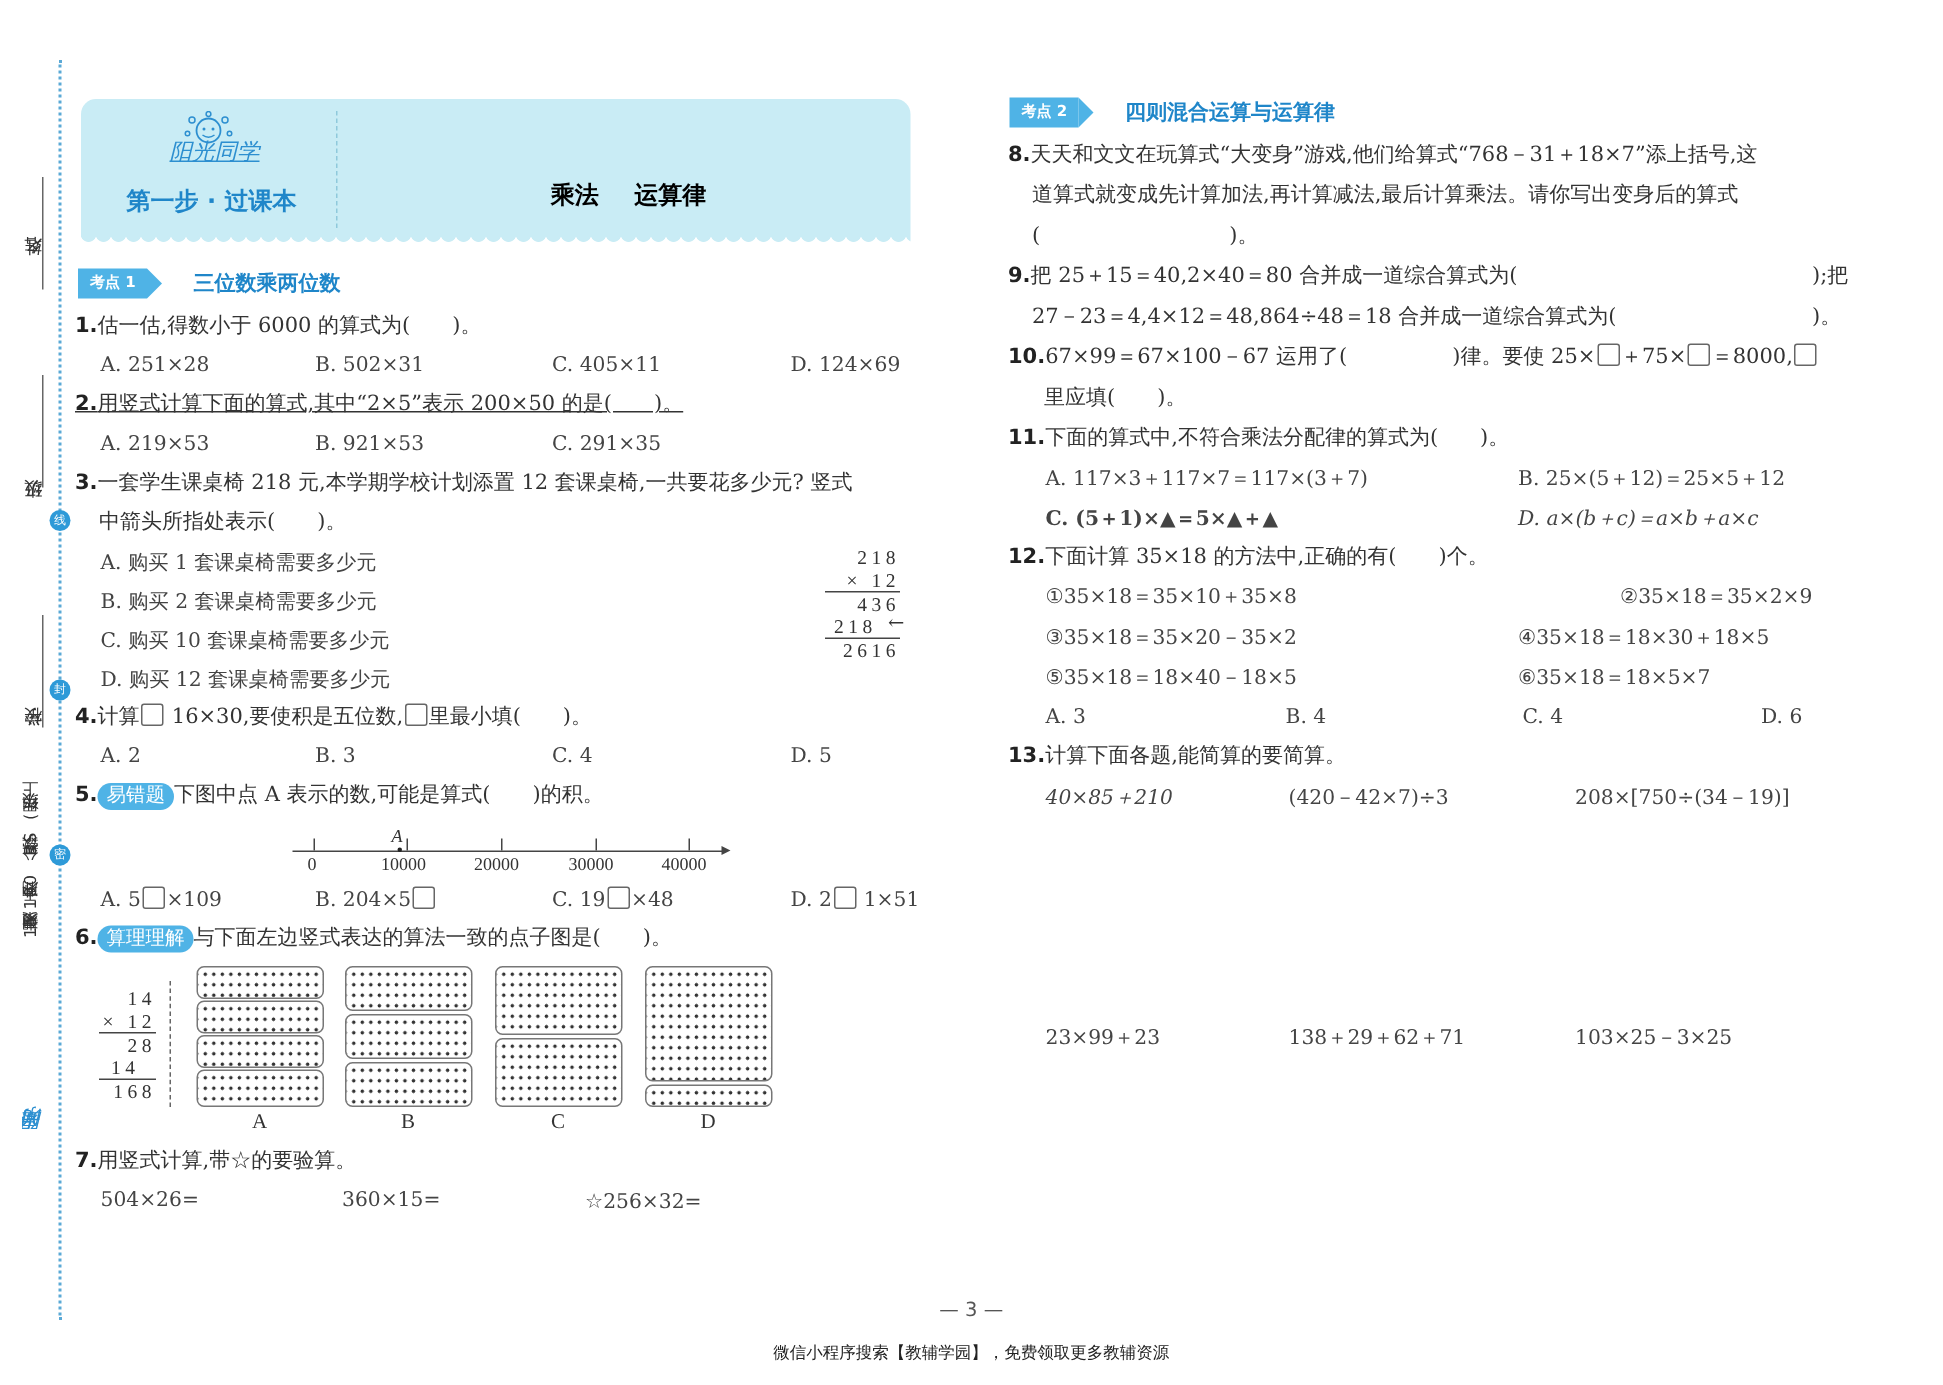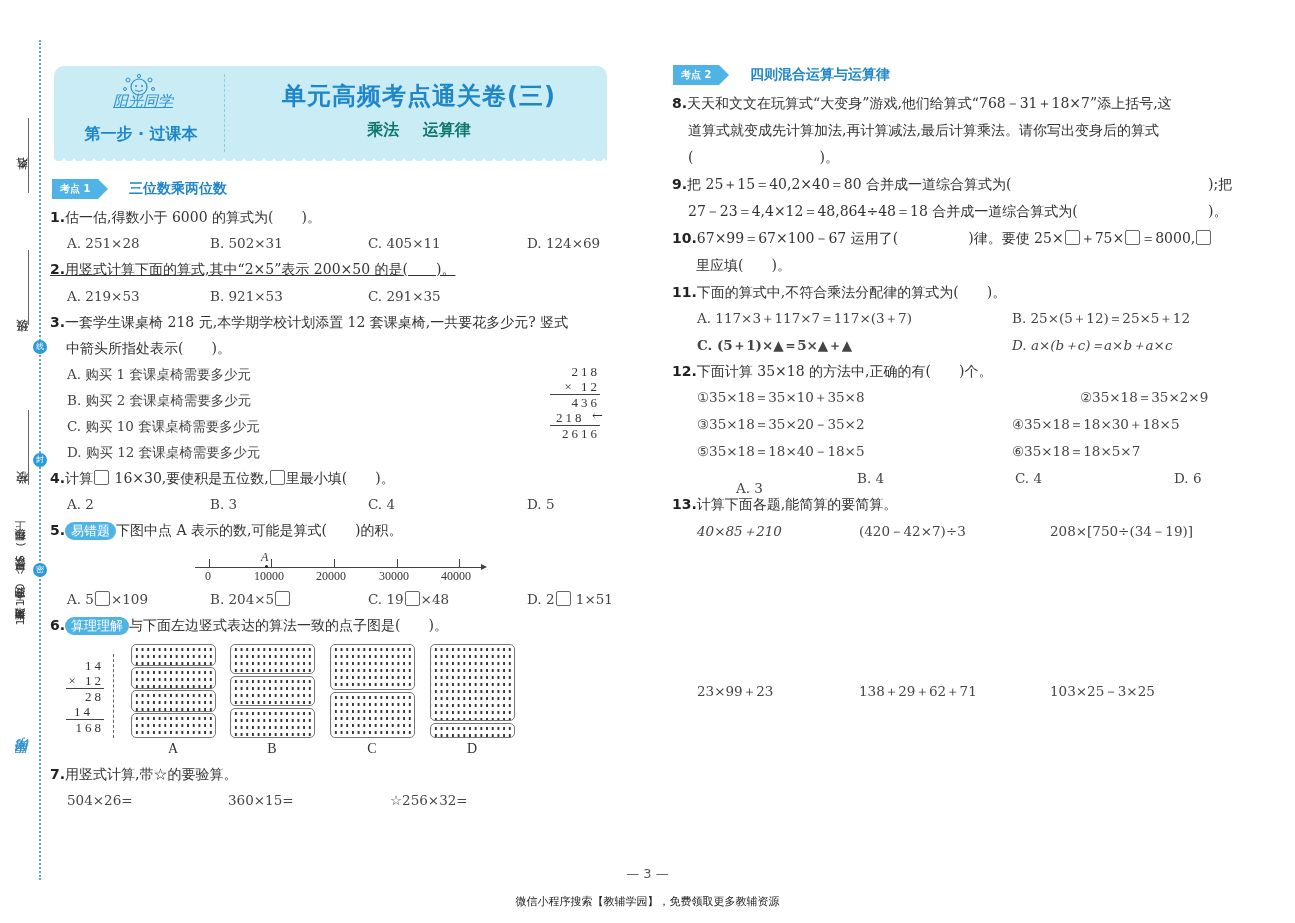--- a/index.html
+++ b/index.html
@@ -22,21 +22,21 @@
     background:radial-gradient(circle at 5px 0, #c9ecf5 5px, transparent 5.5px) repeat-x; background-size:10px 6px; }
   .banner-divider { position:absolute; left:170px; top:8px; height:78px; border-left:1px dashed #8fc9dc; }
   .logo-sun { position:absolute; left:68px; top:8px; width:34px; height:24px; }
   .logo-text { position:absolute; left:54px; top:26px; width:70px; text-align:center; font-size:15px; font-style:italic;
                color:#2d8fd0; font-family:"DejaVu Sans",sans-serif; text-decoration:underline; }
   .step-text { position:absolute; left:12px; top:58px; width:150px; text-align:center; font-size:16px; font-weight:bold;
                color:#1f86c9; font-family:"DejaVu Sans",sans-serif; }
   .title-main { position:absolute; left:180px; top:14px; width:370px; text-align:center; font-size:24px; font-weight:bold;
                 color:#1f86c9; font-family:"DejaVu Sans",sans-serif; letter-spacing:1px; }
   .title-sub { position:absolute; left:180px; top:54px; width:370px; text-align:center; font-size:16px; font-weight:bold;
-               color:#0f766e; font-family:"DejaVu Sans",sans-serif; word-spacing:18px; }
+               color:#000000; font-family:"DejaVu Sans",sans-serif; word-spacing:18px; }
 
   
   .sec-tag { position:absolute; height:20px; line-height:20px; background:#4fb3e6; color:#fff; font-weight:bold;
              font-size:10px; font-family:"DejaVu Sans",sans-serif; padding:0 8px 0 8px; }
   .sec-tag::after { content:""; position:absolute; right:-10px; top:0; border-left:10px solid #4fb3e6;
              border-top:10px solid transparent; border-bottom:10px solid transparent; }
   .sec-title { position:absolute; font-size:14px; font-weight:bold; color:#1f86c9; font-family:"DejaVu Sans",sans-serif; }
 
   .q { position:absolute; font-size:14px; line-height:20px; white-space:nowrap; color:#333; }
   .qn { font-family:"DejaVu Sans",sans-serif; font-weight:bold; color:#222; }
@@ -86,21 +86,20 @@
     <path d="M13 16 Q17 19 21 16" stroke="#2d8fd0" fill="none" stroke-width="1"></path>
     <circle cx="6" cy="6" r="2" fill="none" stroke="#2d8fd0"></circle>
       <circle cx="28" cy="6" r="2" fill="none" stroke="#2d8fd0"></circle>
     <circle cx="17" cy="2" r="1.6" fill="none" stroke="#2d8fd0"></circle>
       <circle cx="3" cy="15" r="1.5" fill="none" stroke="#2d8fd0"></circle>
     <circle cx="31" cy="15" r="1.5" fill="none" stroke="#2d8fd0"></circle>
   </svg>
   <div class="logo-text">阳光同学</div>
   <div class="step-text">第一步 · 过课本</div>
   <div class="banner-divider"></div>
-  <div class="title-main">单元高频考点通关卷(三)</div>
   <div class="title-sub">乘法  运算律</div>
 </div>
 
 <div class="sec-tag" style="left:52px;top:179px;">考点 1</div>
 <div class="sec-title" style="left:129px;top:180px;">三位数乘两位数</div>
 
 <div class="q" style="left:50px;top:207px;">
   <span class="qn">1.</span><span>估一估,得数小于 6000 的算式为(　　)。</span>
 </div>
 <div class="opt" style="left:67px;top:235px;">A. 251×28</div>
@@ -230,21 +229,21 @@
 
 <div class="q" style="left:672px;top:361px;">
   <span class="qn">12.</span><span>下面计算 35×18 的方法中,正确的有(　　)个。</span>
 </div>
 <div class="opt" style="left:697px;top:389px;">①35×18＝35×10＋35×8</div>
 <div class="opt" style="left:1052px;top:389px;margin-left:28px;">②35×18＝35×2×9</div>
 <div class="opt" style="left:697px;top:416px;">③35×18＝35×20－35×2</div>
 <div class="opt" style="left:1012px;top:416px;">④35×18＝18×30＋18×5</div>
 <div class="opt" style="left:697px;top:443px;">⑤35×18＝18×40－18×5</div>
 <div class="opt" style="left:1012px;top:443px;">⑥35×18＝18×5×7</div>
-<div class="opt" style="left:697px;top:480px;margin-left:39px;">A. 3</div>
+<div class="opt" style="left:697px;top:470px;">A. 3</div>
 <div class="opt" style="left:857px;top:470px;">B. 4</div>
 <div class="opt" style="left:1015px;top:470px;">C. 4</div>
 <div class="opt" style="left:1174px;top:470px;">D. 6</div>
 
 <div class="q" style="left:672px;top:494px;">
   <span class="qn">13.</span><span>计算下面各题,能简算的要简算。</span>
 </div>
 <div class="opt" style="left:697px;top:523px;font-style:italic;">40×85＋210</div>
 <div class="opt" style="left:859px;top:523px;">(420－42×7)÷3</div>
 <div class="opt" style="left:1050px;top:523px;">208×[750÷(34－19)]</div>

